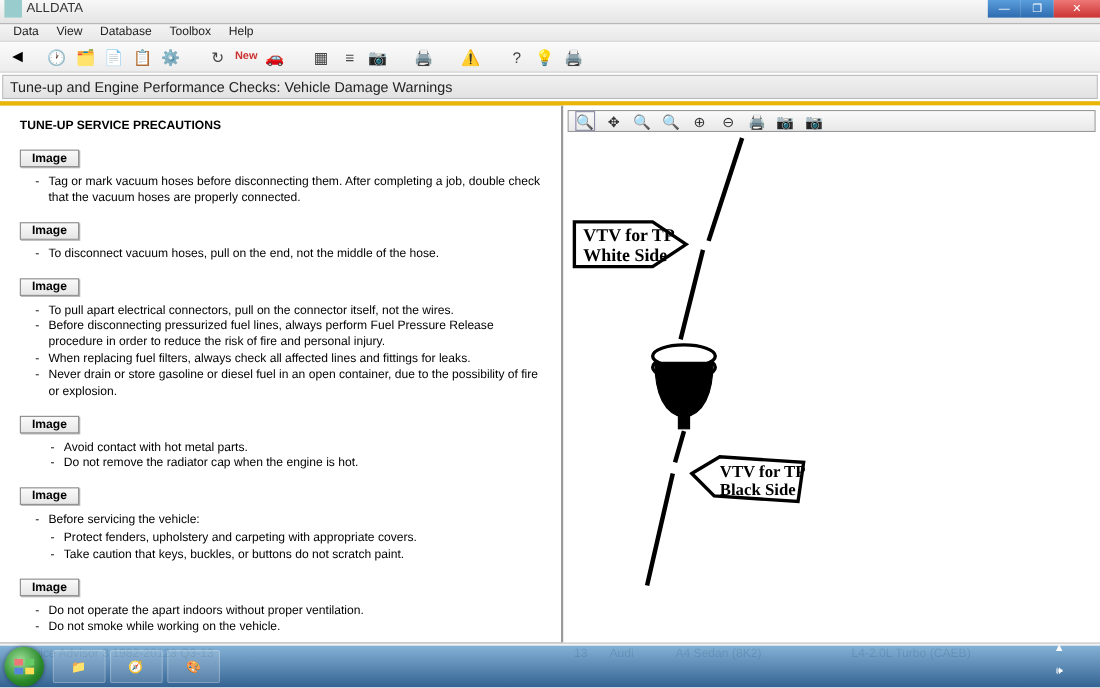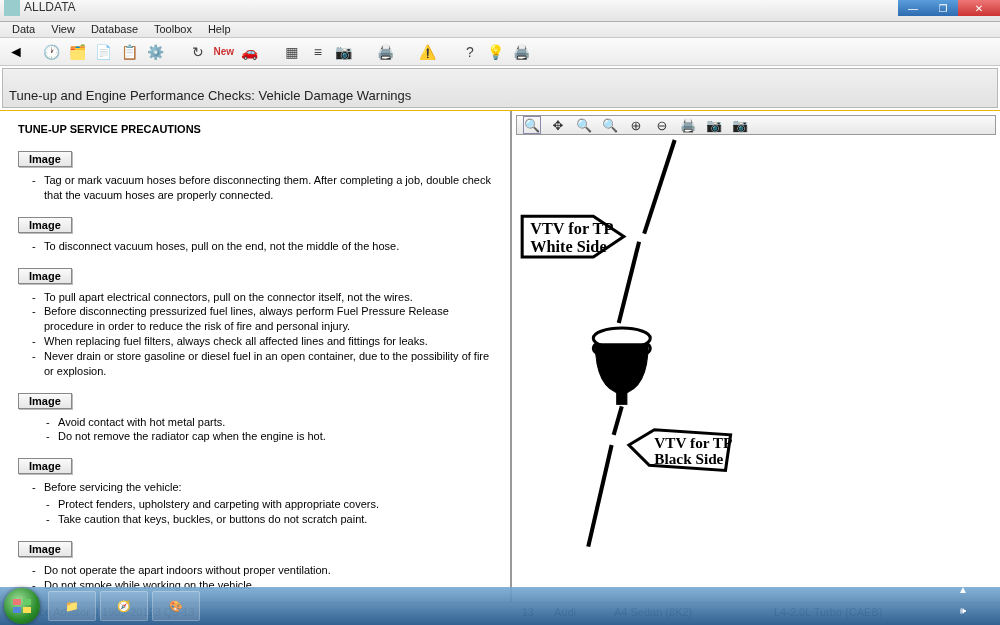--- a/index.html
+++ b/index.html
@@ -15,23 +15,23 @@
 .winbtn.close { background: linear-gradient(#e77,#c33); width: 42px; }
 
 .menubar { height: 16px; background: linear-gradient(#f4f4f4,#e8e8e8); border-bottom: 1px solid #c8c8c8; display: flex; align-items: flex-end; padding: 0 4px; font-size: 11px; color: #222; }
 .menubar span { padding: 2px 8px; cursor: default; }
 
 .toolbar { height: 28px; background: linear-gradient(#fbfbfb,#ececec); border-bottom: 1px solid #c8c8c8; display: flex; align-items: center; padding: 0 8px; gap: 6px; }
 .tbtn { width: 20px; height: 20px; display: inline-flex; align-items: center; justify-content: center; font-size: 14px; color: #444; cursor: pointer; }
 .tsep { width: 10px; }
 .arrowback { font-size: 16px; color: #000; font-weight: bold; margin-right: 12px; }
 
-.breadcrumb { height: 22px; background: linear-gradient(#f0f0f0,#e2e2e2); border: 1px solid #b8b8b8; margin: 2px; padding: 19px 6px; font-size: 13px; color: #222; }
-
-.workspace { display: flex; height: 492px; border-top: 1px solid #eab308; }
+.breadcrumb { height: 22px; background: linear-gradient(#f0f0f0,#e2e2e2); border: 1px solid #b8b8b8; margin: 2px; padding: 3px 6px; font-size: 13px; color: #222; }
+
+.workspace { display: flex; height: 492px; border-top: 4px solid #eab308; }
 .leftpane { width: 510px; padding: 12px 14px 8px 18px; overflow: hidden; font-size: 11px; color: #000; }
 .leftpane h4 { font-size: 11px; font-weight: bold; margin-bottom: 10px; }
 .imgbtn { display: inline-block; border: 1px solid #888; background: linear-gradient(#fafafa,#e6e6e6); padding: 1px 10px; font-size: 11px; font-weight: bold; margin: 6px 0 4px 0; cursor: pointer; box-shadow: 1px 1px 0 #bbb; }
 .leftpane ul { list-style: none; margin: 2px 0 8px 14px; }
 .leftpane ul li { position: relative; padding-left: 12px; line-height: 1.35; }
 .leftpane ul li:before { content: "-"; position: absolute; left: 0; }
 .leftpane ul ul { margin-left: 14px; }
 .leftpane ul ul li:before { content: "-"; }
 
 .rightpane { flex: 1; border-left: 2px solid #999; background: #fff; display: flex; flex-direction: column; }

